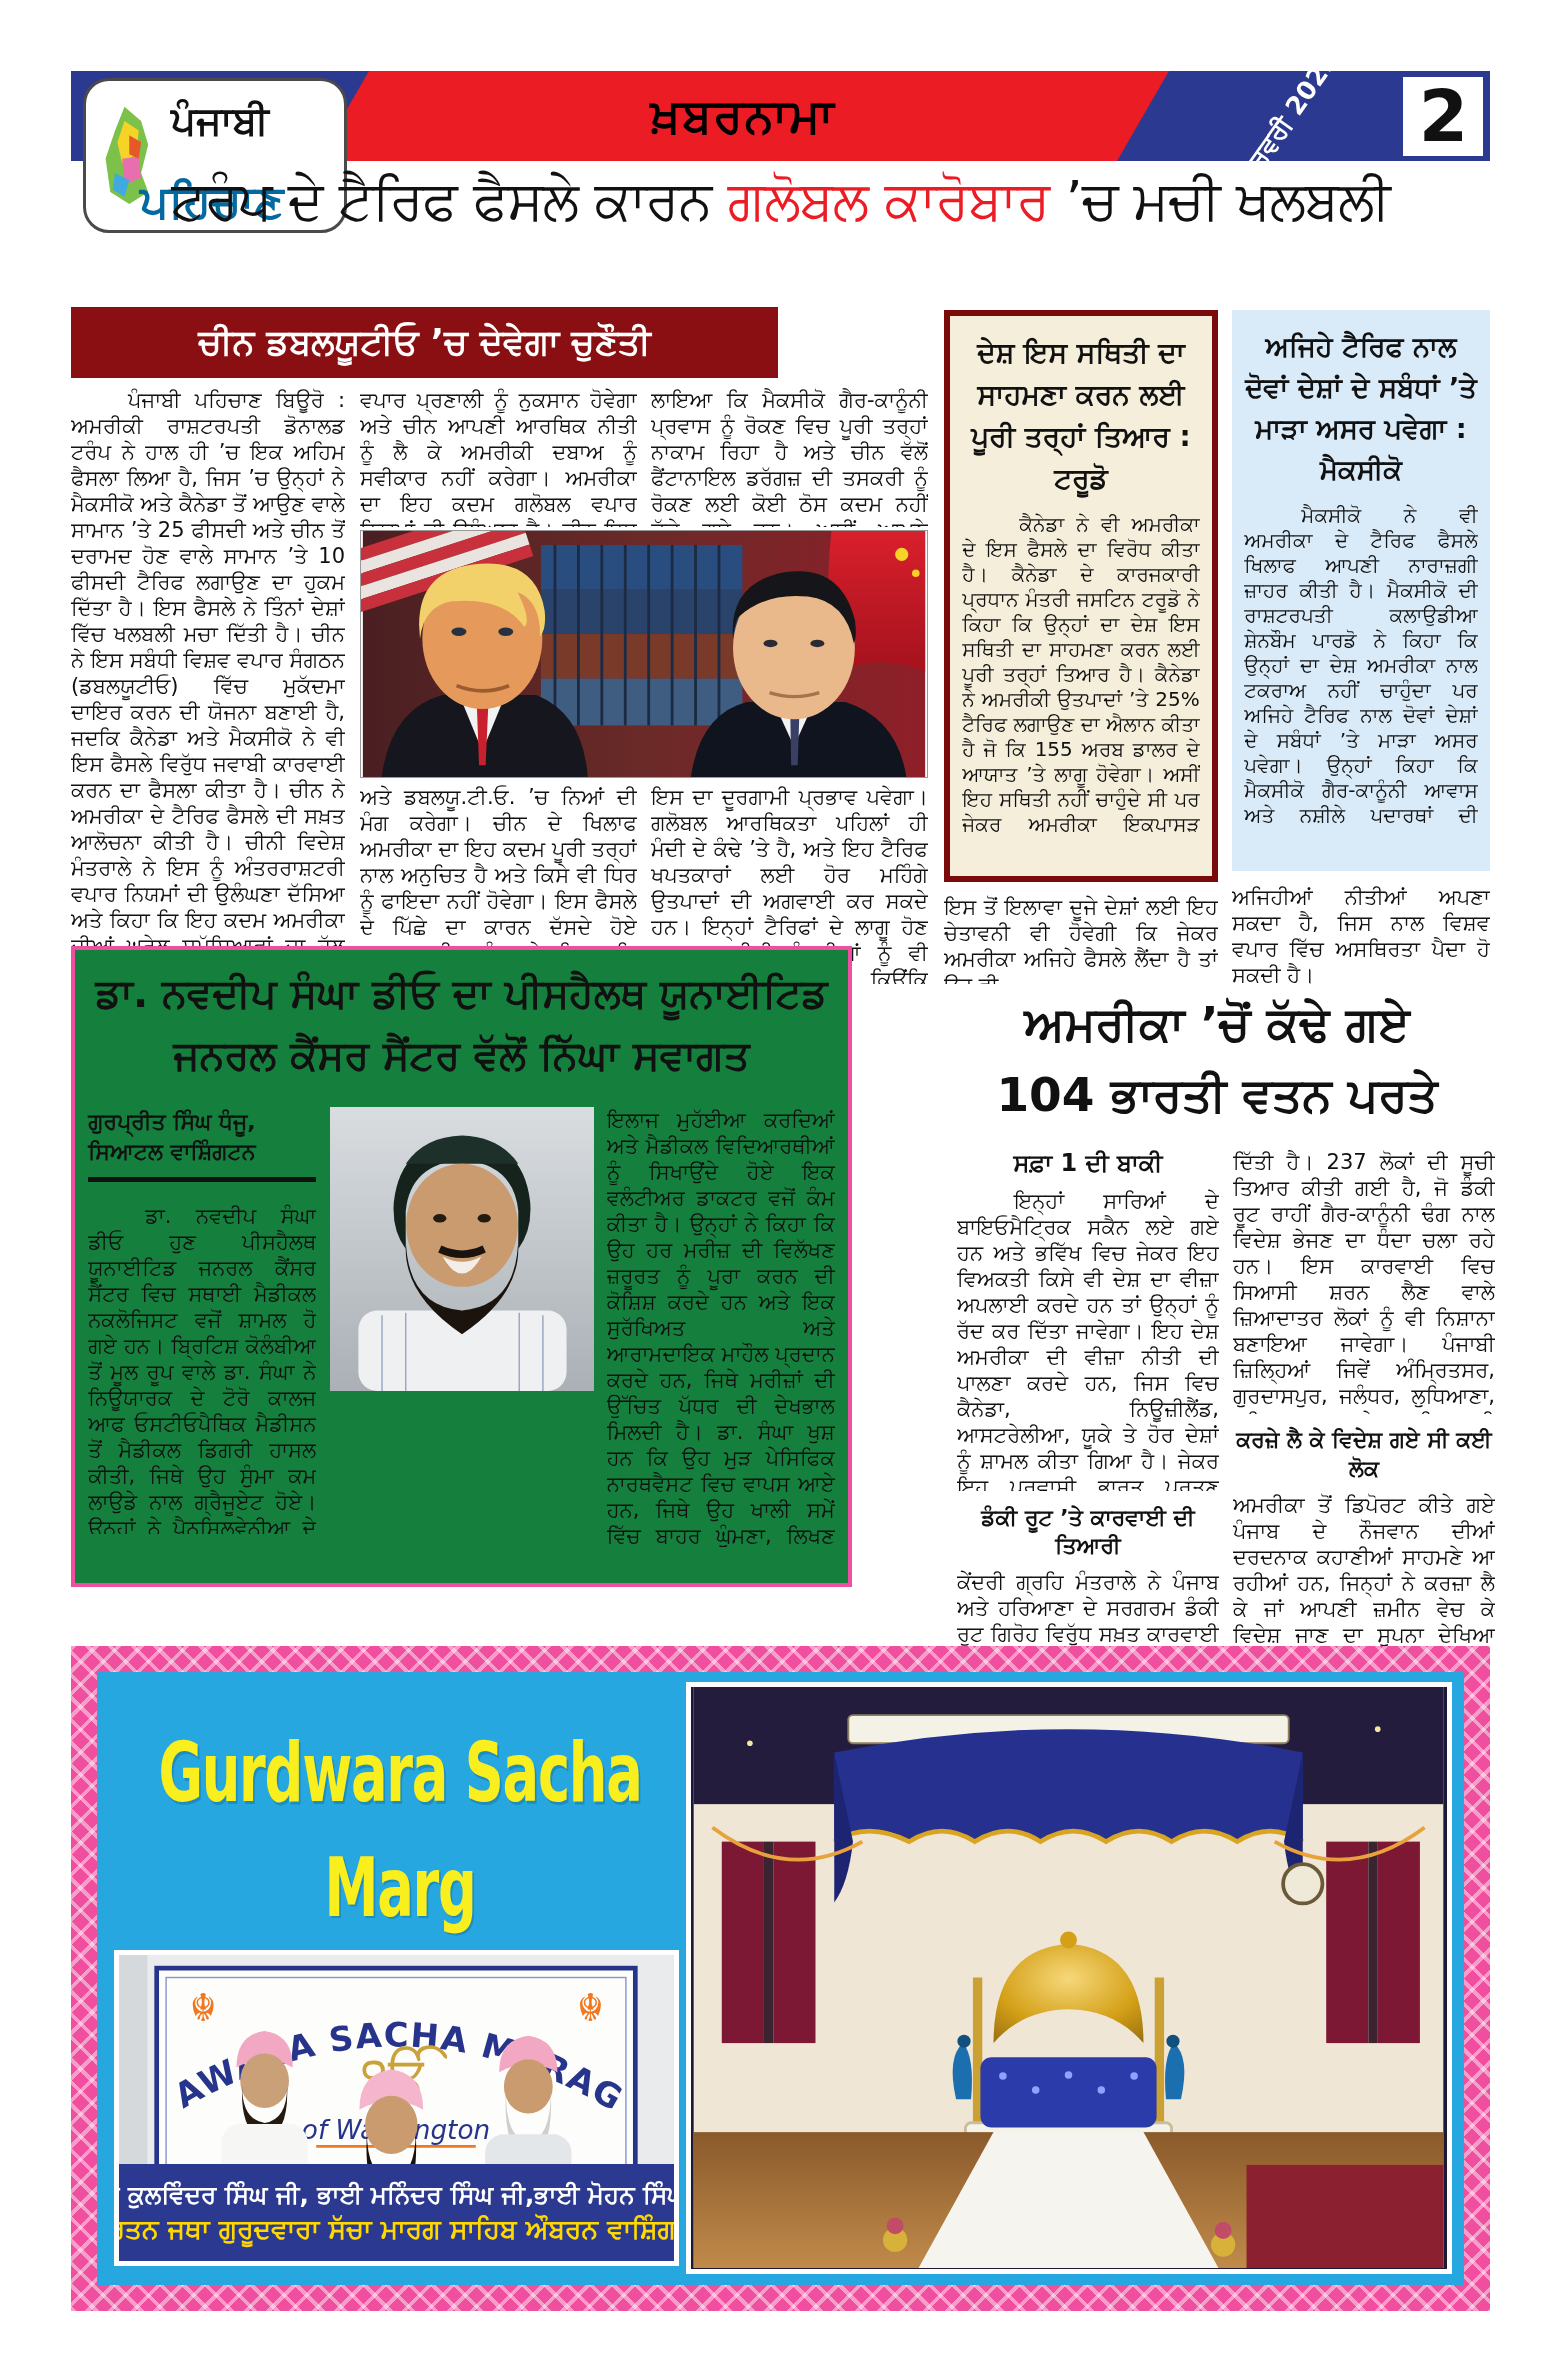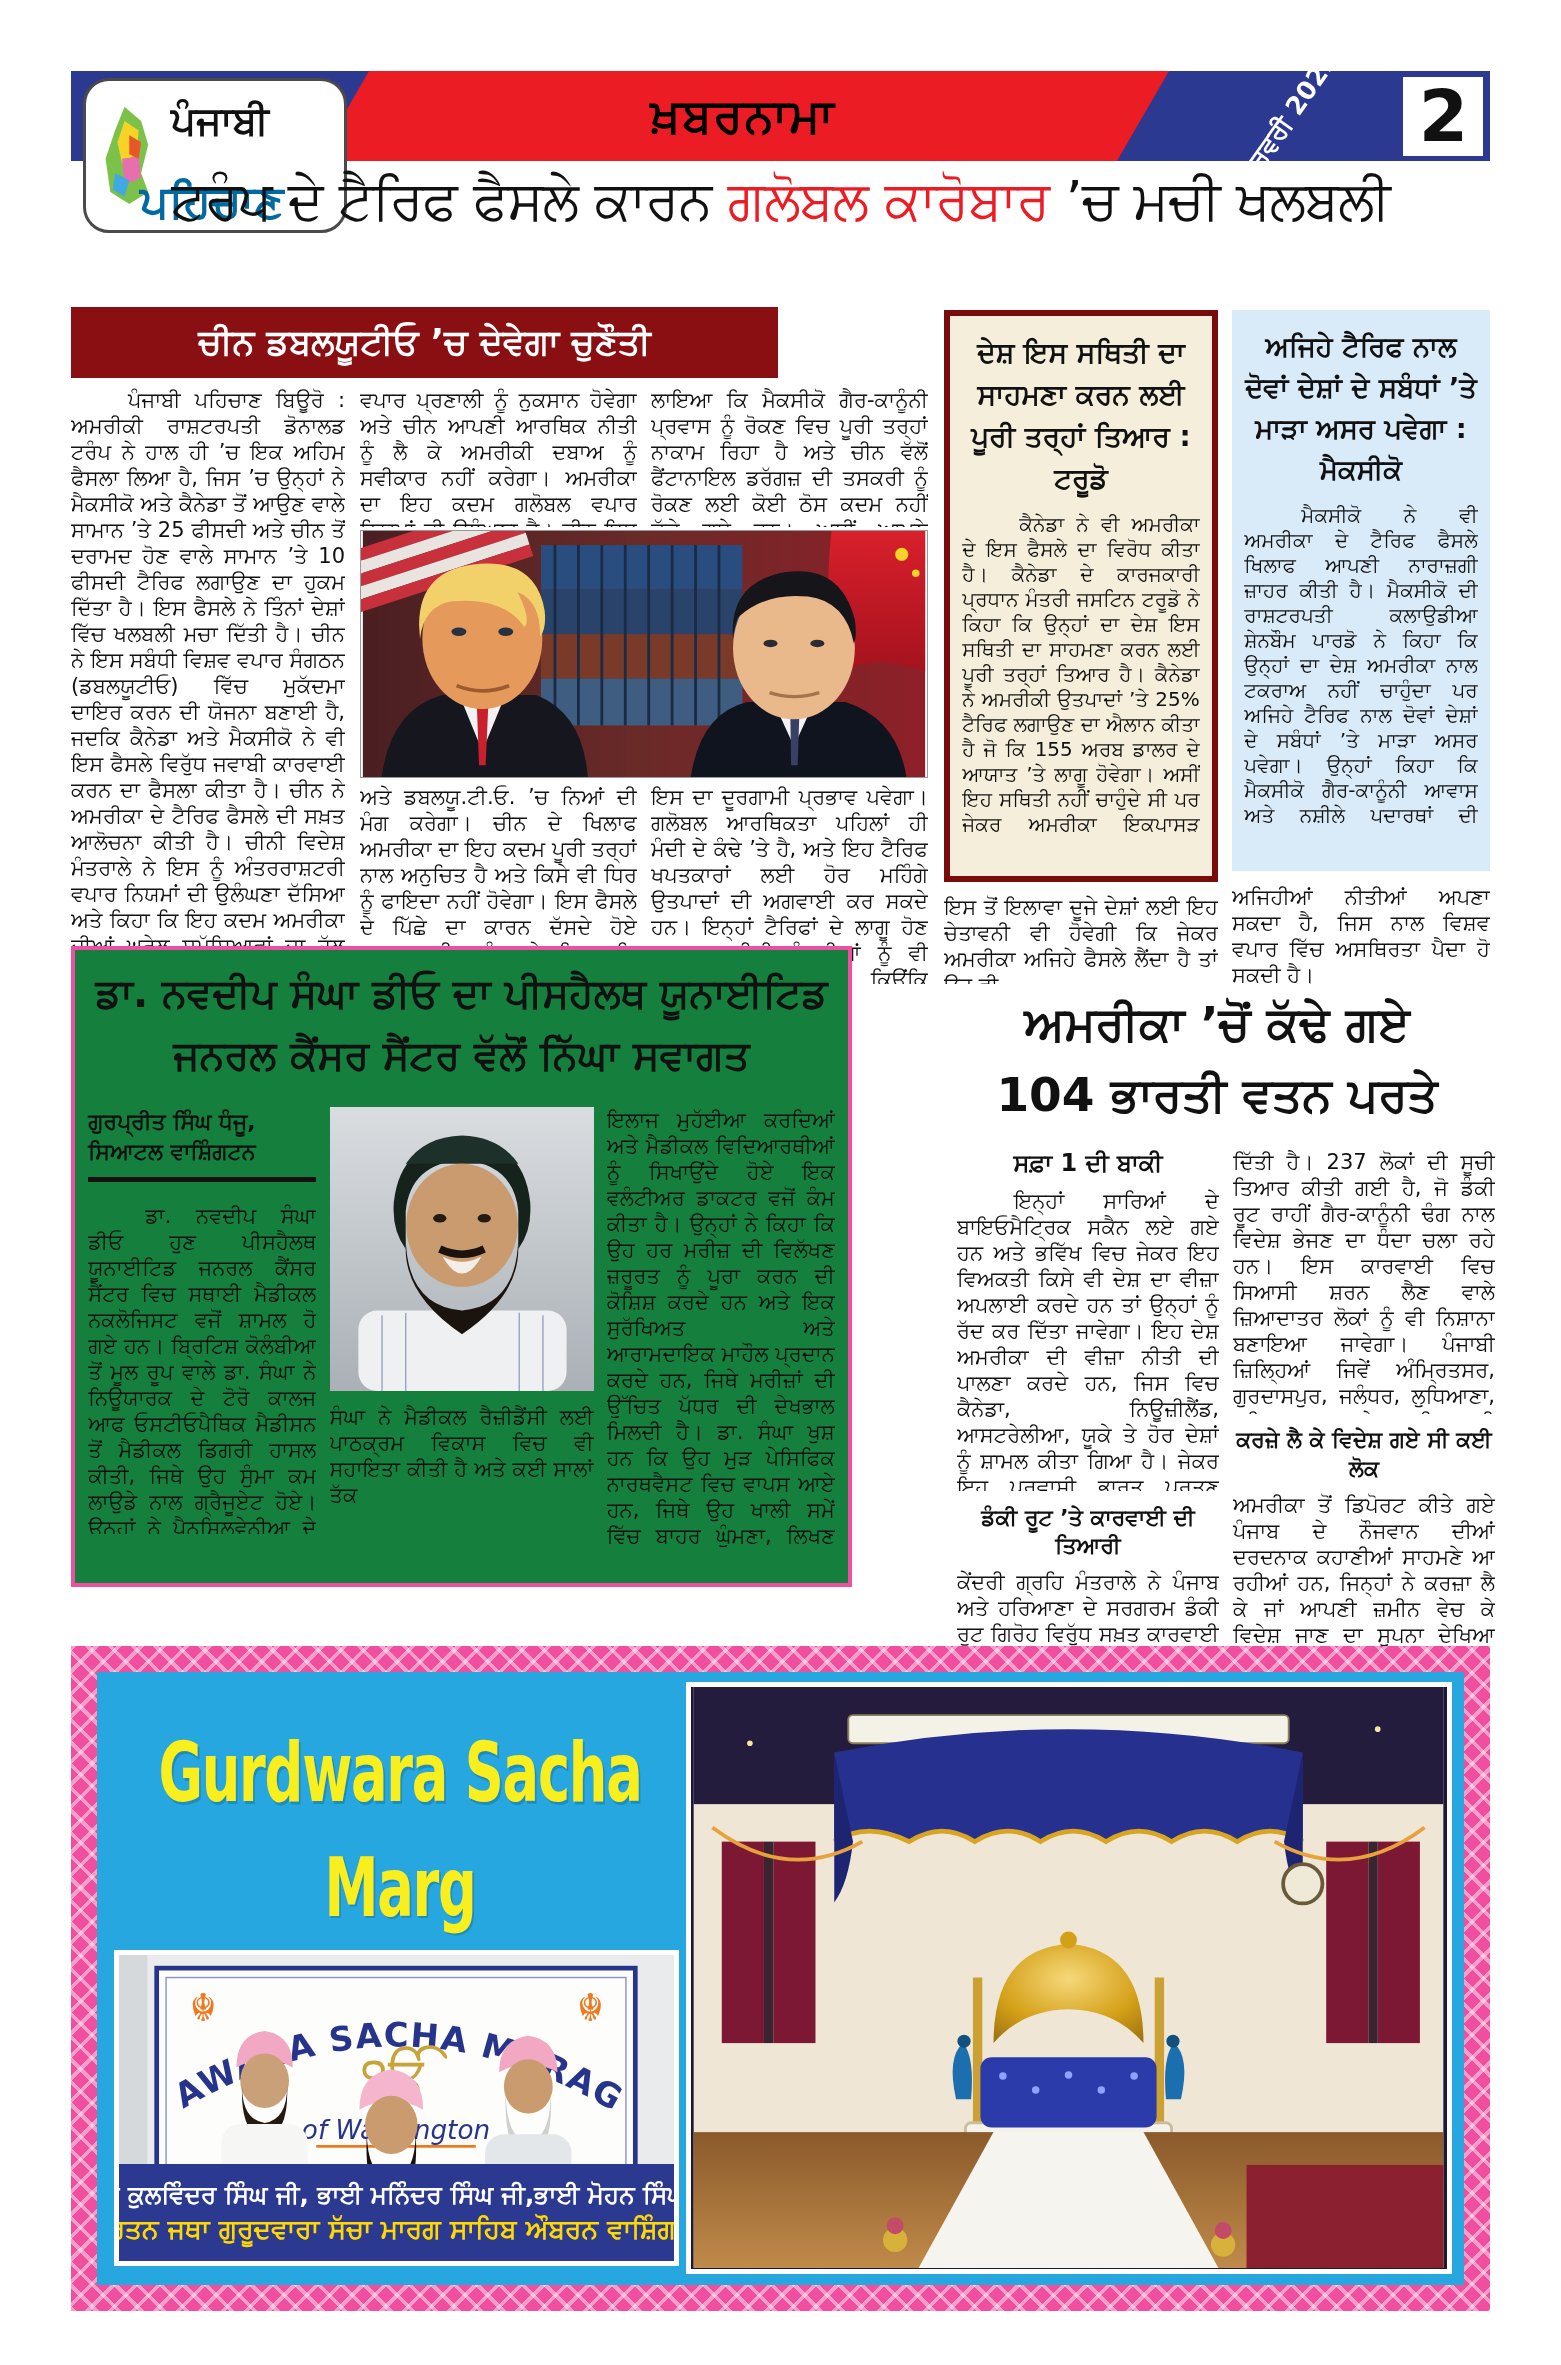--- a/index.html
+++ b/index.html
@@ -233,21 +233,20 @@
             <path d="M279 70 Q150 70 135 200 Q130 260 160 300 L160 220 Q170 120 279 112 Q388 120 398 220 L398 300 Q428 260 423 200 Q408 70 279 70 Z" fill="#15231c"></path>
             <path d="M279 60 Q200 62 160 120 L398 120 Q358 62 279 60 Z" fill="#1d312a"></path>
             <ellipse cx="279" cy="250" rx="118" ry="130" fill="#c99b6e"></ellipse>
             <ellipse cx="232" cy="235" rx="14" ry="9" fill="#241b12"></ellipse>
             <ellipse cx="326" cy="235" rx="14" ry="9" fill="#241b12"></ellipse>
             <path d="M160 270 Q160 420 279 430 Q398 420 398 270 L398 300 Q398 400 279 480 Q160 400 160 300 Z" fill="#1b140e"></path>
             <path d="M238 316 Q279 338 320 316 Q300 352 279 352 Q258 352 238 316 Z" fill="#f3efe8"></path>
             <path d="M232 300 Q279 322 326 300" stroke="#1b140e" stroke-width="16" fill="none"></path>
           </svg>
         </div>
-        <div class="body-text sangha-caption">ਸੰਘਾ ਨੇ ਮੈਡੀਕਲ ਰੈਜ਼ੀਡੈਂਸੀ ਲਈ ਪਾਠਕ੍ਰਮ ਵਿਕਾਸ ਵਿਚ ਵੀ ਸਹਾਇਤਾ ਕੀਤੀ ਹੈ ਅਤੇ ਕਈ ਸਾਲਾਂ ਤੱਕ</div>
       </div>
       <div class="sangha-colC">
         <div class="body-text" style="height:440px">ਇਲਾਜ ਮੁਹੱਈਆ ਕਰਦਿਆਂ ਅਤੇ ਮੈਡੀਕਲ ਵਿਦਿਆਰਥੀਆਂ ਨੂੰ ਸਿਖਾਉਂਦੇ ਹੋਏ ਇਕ ਵਲੰਟੀਅਰ ਡਾਕਟਰ ਵਜੋਂ ਕੰਮ ਕੀਤਾ ਹੈ। ਉਨ੍ਹਾਂ ਨੇ ਕਿਹਾ ਕਿ ਉਹ ਹਰ ਮਰੀਜ਼ ਦੀ ਵਿਲੱਖਣ ਜ਼ਰੂਰਤ ਨੂੰ ਪੂਰਾ ਕਰਨ ਦੀ ਕੋਸ਼ਿਸ਼ ਕਰਦੇ ਹਨ ਅਤੇ ਇਕ ਸੁਰੱਖਿਅਤ ਅਤੇ ਆਰਾਮਦਾਇਕ ਮਾਹੌਲ ਪ੍ਰਦਾਨ ਕਰਦੇ ਹਨ, ਜਿਥੇ ਮਰੀਜ਼ਾਂ ਦੀ ਉੱਚਿਤ ਪੱਧਰ ਦੀ ਦੇਖਭਾਲ ਮਿਲਦੀ ਹੈ। ਡਾ. ਸੰਘਾ ਖੁਸ਼ ਹਨ ਕਿ ਉਹ ਮੁੜ ਪੇਸਿਫਿਕ ਨਾਰਥਵੈਸਟ ਵਿਚ ਵਾਪਸ ਆਏ ਹਨ, ਜਿਥੇ ਉਹ ਖਾਲੀ ਸਮੇਂ ਵਿੱਚ ਬਾਹਰ ਘੁੰਮਣਾ, ਲਿਖਣ ਅਤੇ ਆਪਣੇ ਪਰਿਵਾਰਕ ਫਾਰਮ, ਜੋ ਕਿ ਏਵਰਸਨ ਵਿਚ ਸਥਿਤ ਹੈ ਤੇ ਸਮਾਂ ਬਿਤਾਉਣ ਦਾ ਆਨੰਦ ਲੈਂਦੇ ਹਨ।</div>
       </div>
     </div>
   </div>
 
   <div class="abs dep-box">
     <div class="dep-headline">
       <div>ਅਮਰੀਕਾ ’ਚੋਂ ਕੱਢੇ ਗਏ</div>

